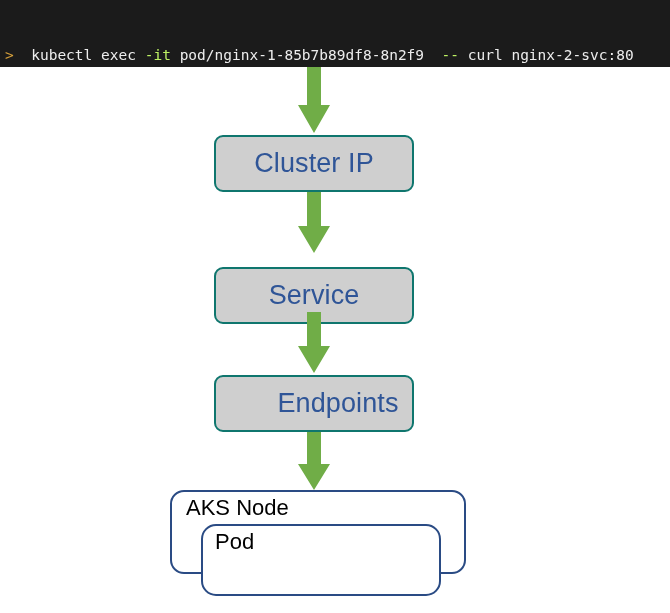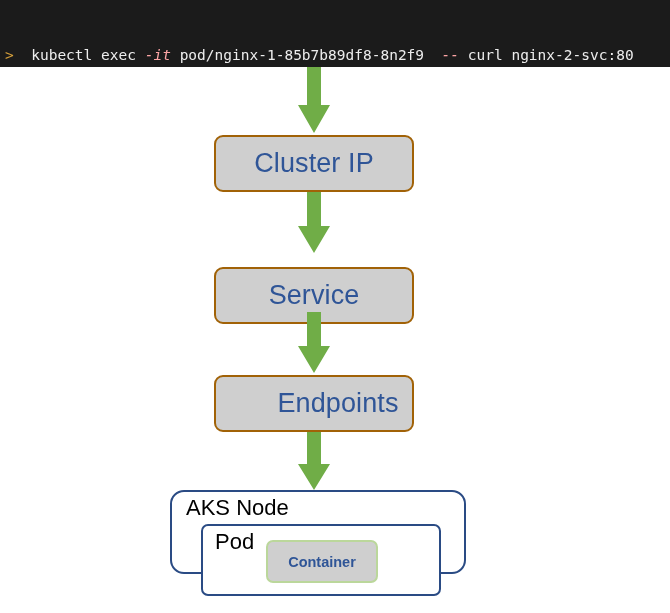--- a/index.html
+++ b/index.html
@@ -28,29 +28,29 @@
     line-height: 22px;
     white-space: pre;
     overflow: hidden;
   }
   .term-line {
     padding-left: 5px;
     height: 22px;
   }
   .t-prompt { color: #D7A13B; }
   .t-white  { color: #EDEDED; }
-  .t-dim    { color: #fca5a5; font-style: italic; }
+  .t-dim    { color: #bef264; }
 
   
   .flow-box {
     position: absolute;
     width: 200px;
     height: 57px;
     background: #CFCFCF;
-    border: 2px solid #a16207;
+    border: 2px solid #0f766e;
     border-radius: 9px;
     box-sizing: border-box;
     display: flex;
     align-items: center;
     justify-content: center;
     color: #2F5597;
     font-size: 27px;
     font-family: "Liberation Sans", sans-serif;
     letter-spacing: 0.1px;
   }
@@ -93,21 +93,21 @@
     padding: 0 2px;
     line-height: 28px;
   }
   #pod-box {
     position: absolute;
     left: 29px;
     top: 32px;
     width: 240px;
     height: 72px;
     border: 2.5px solid #2A4B84;
-    border-radius: 7px;
+    border-radius: 15px;
     box-sizing: border-box;
     background: #ffffff;
   }
   #pod-label {
     position: absolute;
     left: 10px;
     top: 2px;
     font-size: 22px;
     color: #000000;
     line-height: 28px;
@@ -167,17 +167,14 @@
 </div>
 
 <svg class="arrow" id="arrow-4" viewBox="0 0 48 60" preserveAspectRatio="none">
   <path d="M17,0 L31,0 L31,32 L40,32 L24,58 L8,32 L17,32 Z" fill="#70AD47"></path>
 </svg>
 
 <div id="aks-node">
   <div id="aks-node-label">AKS Node</div>
   <div id="pod-box">
     <div id="pod-label">Pod</div>
-    <div id="container-box">
-      <span>Container</span>
-    </div>
   </div>
 </div>
 
 </body></html>

